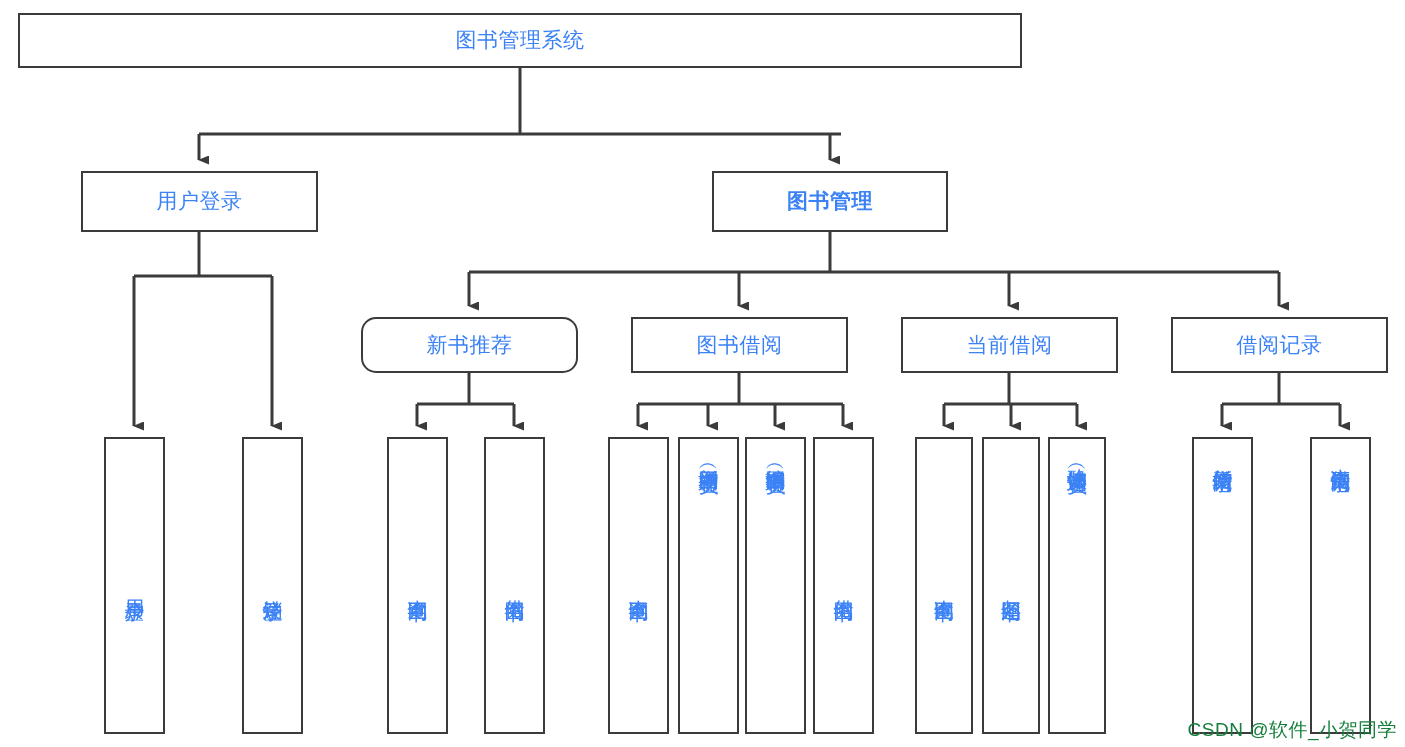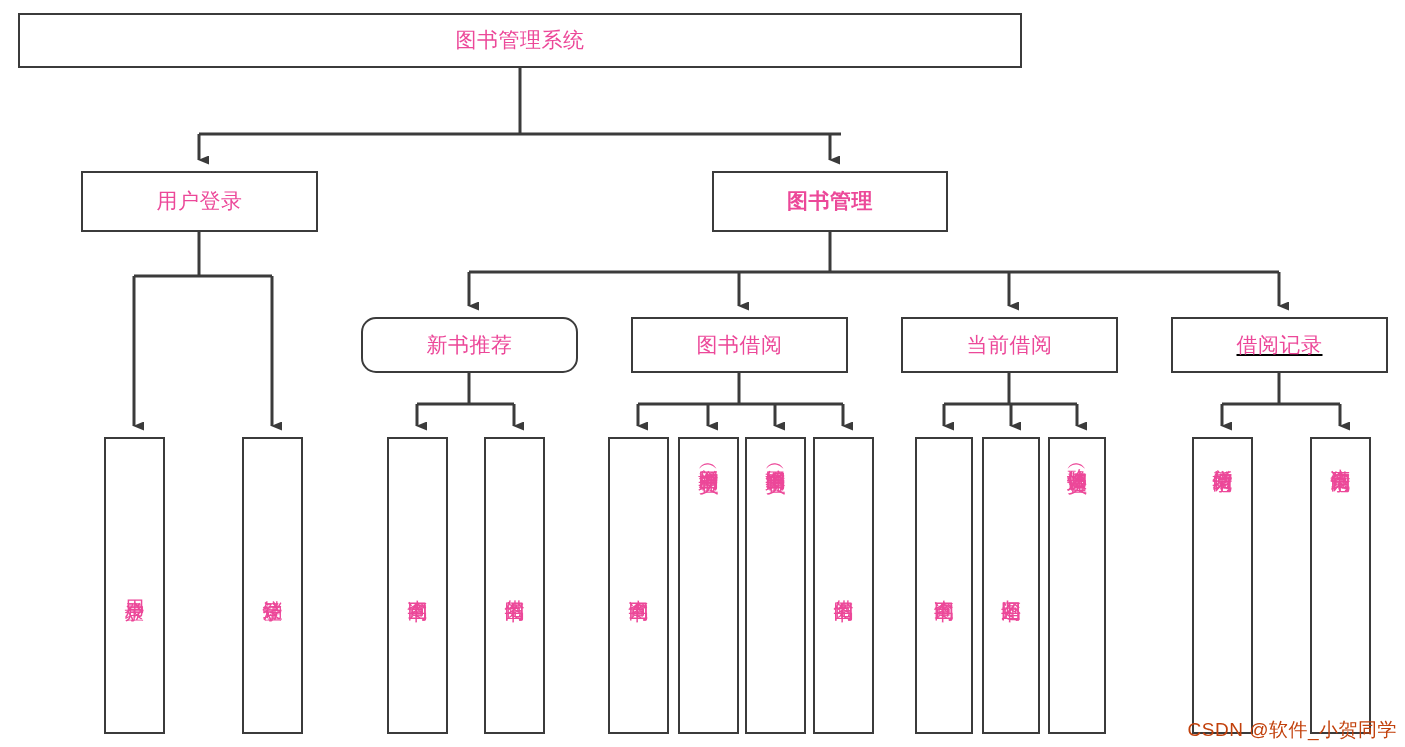--- a/index.html
+++ b/index.html
@@ -29,21 +29,21 @@
     position: absolute;
     box-sizing: border-box;
     background: #ffffff;
     border: 2px solid #3b3b3b;
     display: flex;
     align-items: center;
     justify-content: center;
     z-index: 3;
   }
   .node-label {
-    color: #ec4899;
+    color: #3b82f6;
     font-size: 21px;
     line-height: 1.18;
     letter-spacing: 0.5px;
     text-align: center;
     white-space: nowrap;
   }
   .node.vertical {
     align-items: flex-start;
     justify-content: center;
     padding-top: 14px;
@@ -57,21 +57,21 @@
     white-space: nowrap;
   }
   .node.vertical.centered {
     align-items: center;
     padding-top: 0;
   }
   #watermark {
     position: absolute;
     right: 8px;
     bottom: 4px;
-    color: #c2410c;
+    color: #15803d;
     font-size: 19px;
     letter-spacing: 0.5px;
     z-index: 6;
     white-space: nowrap;
     user-select: none;
   }
 </style>
 </head>
 <body>
 
@@ -141,21 +141,21 @@
 
   <div class="node" id="node-new-book-recommend" style="left: 361px; top: 317px; width: 217px; height: 56px; border-radius: 15px;">
     <span class="node-label">新书推荐</span>
   </div>
   <div class="node" id="node-book-borrow" style="left: 631px; top: 317px; width: 217px; height: 56px;">
     <span class="node-label">图书借阅</span>
   </div>
   <div class="node" id="node-current-borrow" style="left: 901px; top: 317px; width: 217px; height: 56px;">
     <span class="node-label">当前借阅</span>
   </div>
-  <div class="node" id="node-borrow-record" style="left: 1171px; top: 317px; width: 217px; height: 56px; text-decoration: underline;">
+  <div class="node" id="node-borrow-record" style="left: 1171px; top: 317px; width: 217px; height: 56px;">
     <span class="node-label">借阅记录</span>
   </div>
 
   <div class="node vertical centered" id="node-leaf-user-login" style="left: 104px; top: 437px; width: 61px; height: 297px;">
     <span class="node-label">用户登录</span>
   </div>
   <div class="node vertical centered" id="node-leaf-user-logout" style="left: 242px; top: 437px; width: 61px; height: 297px;">
     <span class="node-label">注销登录</span>
   </div>
   <div class="node vertical centered" id="node-leaf-query-book-1" style="left: 387px; top: 437px; width: 61px; height: 297px;">

